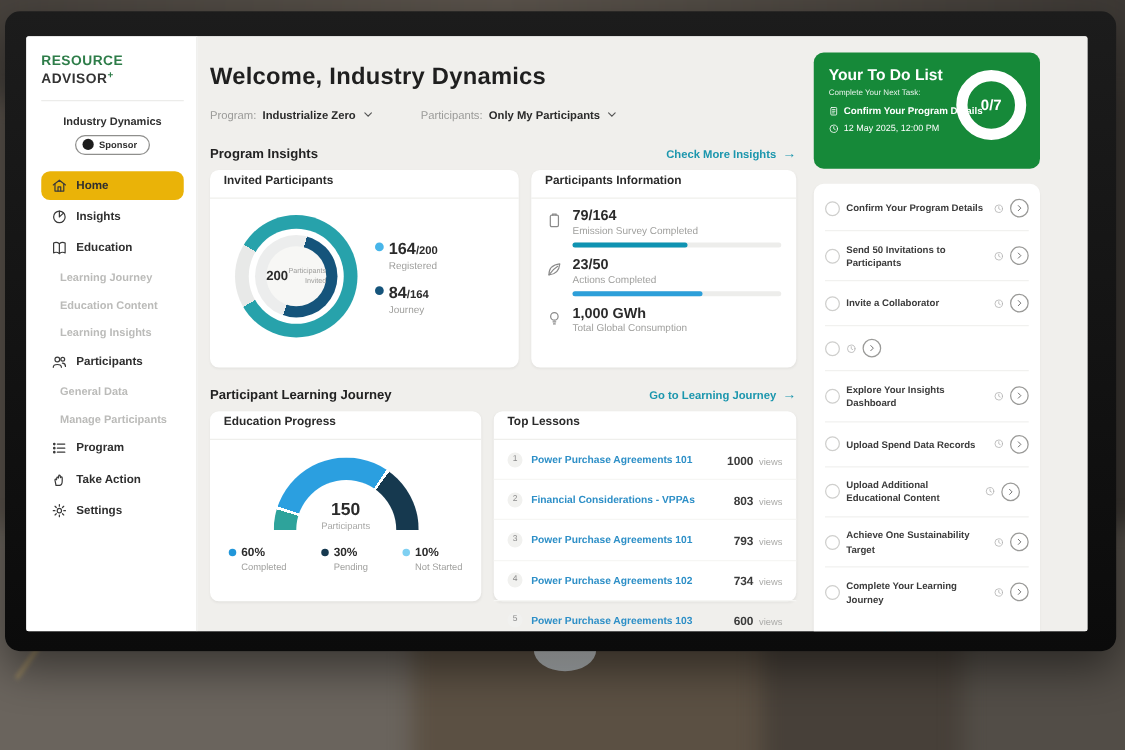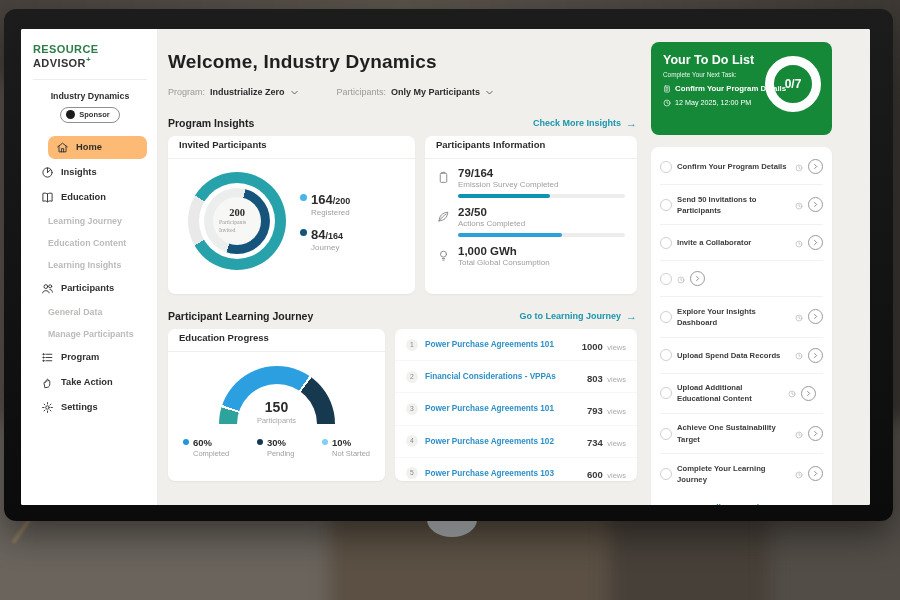--- a/index.html
+++ b/index.html
@@ -32,21 +32,21 @@
   .logo-d { color:#333; }
   .logo sup { color:#2e7d49; font-size:8px; }
   .org-name { text-align:center; font-size:8.8px; font-weight:bold; color:#2f2f2f; margin-top:11px; }
   .sponsor-pill { margin:6px auto 0; width:max-content; display:flex; align-items:center; gap:4px;
                   border:1px solid #8f8f8d; border-radius:10px; padding:2.5px 9px 2.5px 5px;
                   font-size:7.5px; font-weight:bold; color:#333; }
   .sp-dot { width:9px; height:9px; border-radius:50%; background:#1c1c1c; color:#fff; font-size:6px; line-height:9px; text-align:center; }
   nav { margin-top:13px; }
   .nav-item { display:flex; align-items:center; gap:7px; padding:5px 8px; margin-bottom:2px; border-radius:7px;
               font-size:9.3px; font-weight:bold; color:#2f2f2f; cursor:pointer; }
-  .nav-item.active { background:#fdba74;margin-left:15px; }
+  .nav-item.active { background:#eab308; }
   .nav-item svg { width:13px; height:13px; flex:none; }
   .nav-sub { padding:5px 8px 5px 15px; margin-bottom:2px; font-size:8.8px; font-weight:600; color:#bbbbb9; cursor:pointer; }
 
   
   .main { flex:1; background:#f0efec; display:flex; gap:14px; padding:0 8px 0 10px; }
   .content { width:469px; flex:none; padding-top:12px; }
   h1.welcome { font-size:19px; font-weight:bold; color:#1f1f1f; margin-top:10px; letter-spacing:.2px; }
   .filters { display:flex; gap:38px; margin-top:10px; align-items:center; }
   .filter { display:flex; align-items:center; gap:5px; cursor:pointer; }
   .f-label { font-size:9px; color:#9a9a98; }
@@ -62,22 +62,22 @@
   .card { background:#fff; border-radius:7px; box-shadow:0 1px 2px rgba(0,0,0,.05); }
   .card-title { font-size:9.5px; font-weight:bold; color:#2b2b2b; padding:3px 11px 8px; border-bottom:1px solid #efefec; }
 
   
   .invited-card { width:247px; height:158px; }
   .invited-body { display:flex; align-items:center; gap:14px; padding:13px 12px; }
   .donut { position:relative; width:98px; height:98px; flex:none; margin-left:8px; }
   .do-ring { position:absolute; inset:0; border-radius:50%; background:conic-gradient(from 240deg,#e8e9e8 0 17%,#27a2ab 17% 100%); }
   .do-hole { position:absolute; inset:11px; border-radius:50%; background:#fff; }
   .di-ring { position:absolute; inset:16px; border-radius:50%; background:conic-gradient(from 15deg,#15547b 0 51%,#eceded 51% 100%); }
-  .di-hole { position:absolute; inset:25px; border-radius:50%; background:#f7f7f5; display:flex; flex-direction:column;
-             align-items:center; justify-content:center; text-align:left;font-family:Liberation Serif, serif; }
+  .di-hole { position:absolute; inset:25px; border-radius:50%; background:#f7f7f5; display:flex; flex-direction:row;
+             align-items:center; justify-content:center; text-align:right; }
   .dc-val { font-size:10.5px; font-weight:bold; color:#2b2b2b; }
   .dc-cap { font-size:5.8px; color:#9d9d9b; width:36px; line-height:1.35; margin-top:1px; }
   .dl-item { margin:8px 0; position:relative; padding-left:11px; }
   .dot { position:absolute; left:0; top:4px; width:7px; height:7px; border-radius:50%; }
   .dot-lblue { background:#47b5e9; }
   .dot-navy { background:#15547b; }
   .dl-num { font-size:13px; font-weight:bold; color:#2b2b2b; }
   .dl-den { font-size:9px; font-weight:bold; color:#2b2b2b; }
   .dl-label { font-size:8px; color:#a0a09e; }
 
@@ -369,20 +369,21 @@
               </div>
               <div class="el-item">
                 <span class="dot eld3"></span>
                 <div class="el-pct">10%</div>
                 <div class="el-label">Not Started</div>
               </div>
             </div>
           </div>
 
           <div class="card lessons-card">
+            <div class="card-title">Top Lessons</div>
             <div class="lesson-row">
               <span class="lesson-num">1</span>
               <a class="lesson-link">Power Purchase Agreements 101</a>
               <span class="lesson-views"><span class="lv-num">1000</span> <span class="lv-suffix">views</span></span>
             </div>
             <div class="lesson-row">
               <span class="lesson-num">2</span>
               <a class="lesson-link">Financial Considerations - VPPAs</a>
               <span class="lesson-views"><span class="lv-num">803</span> <span class="lv-suffix">views</span></span>
             </div>

